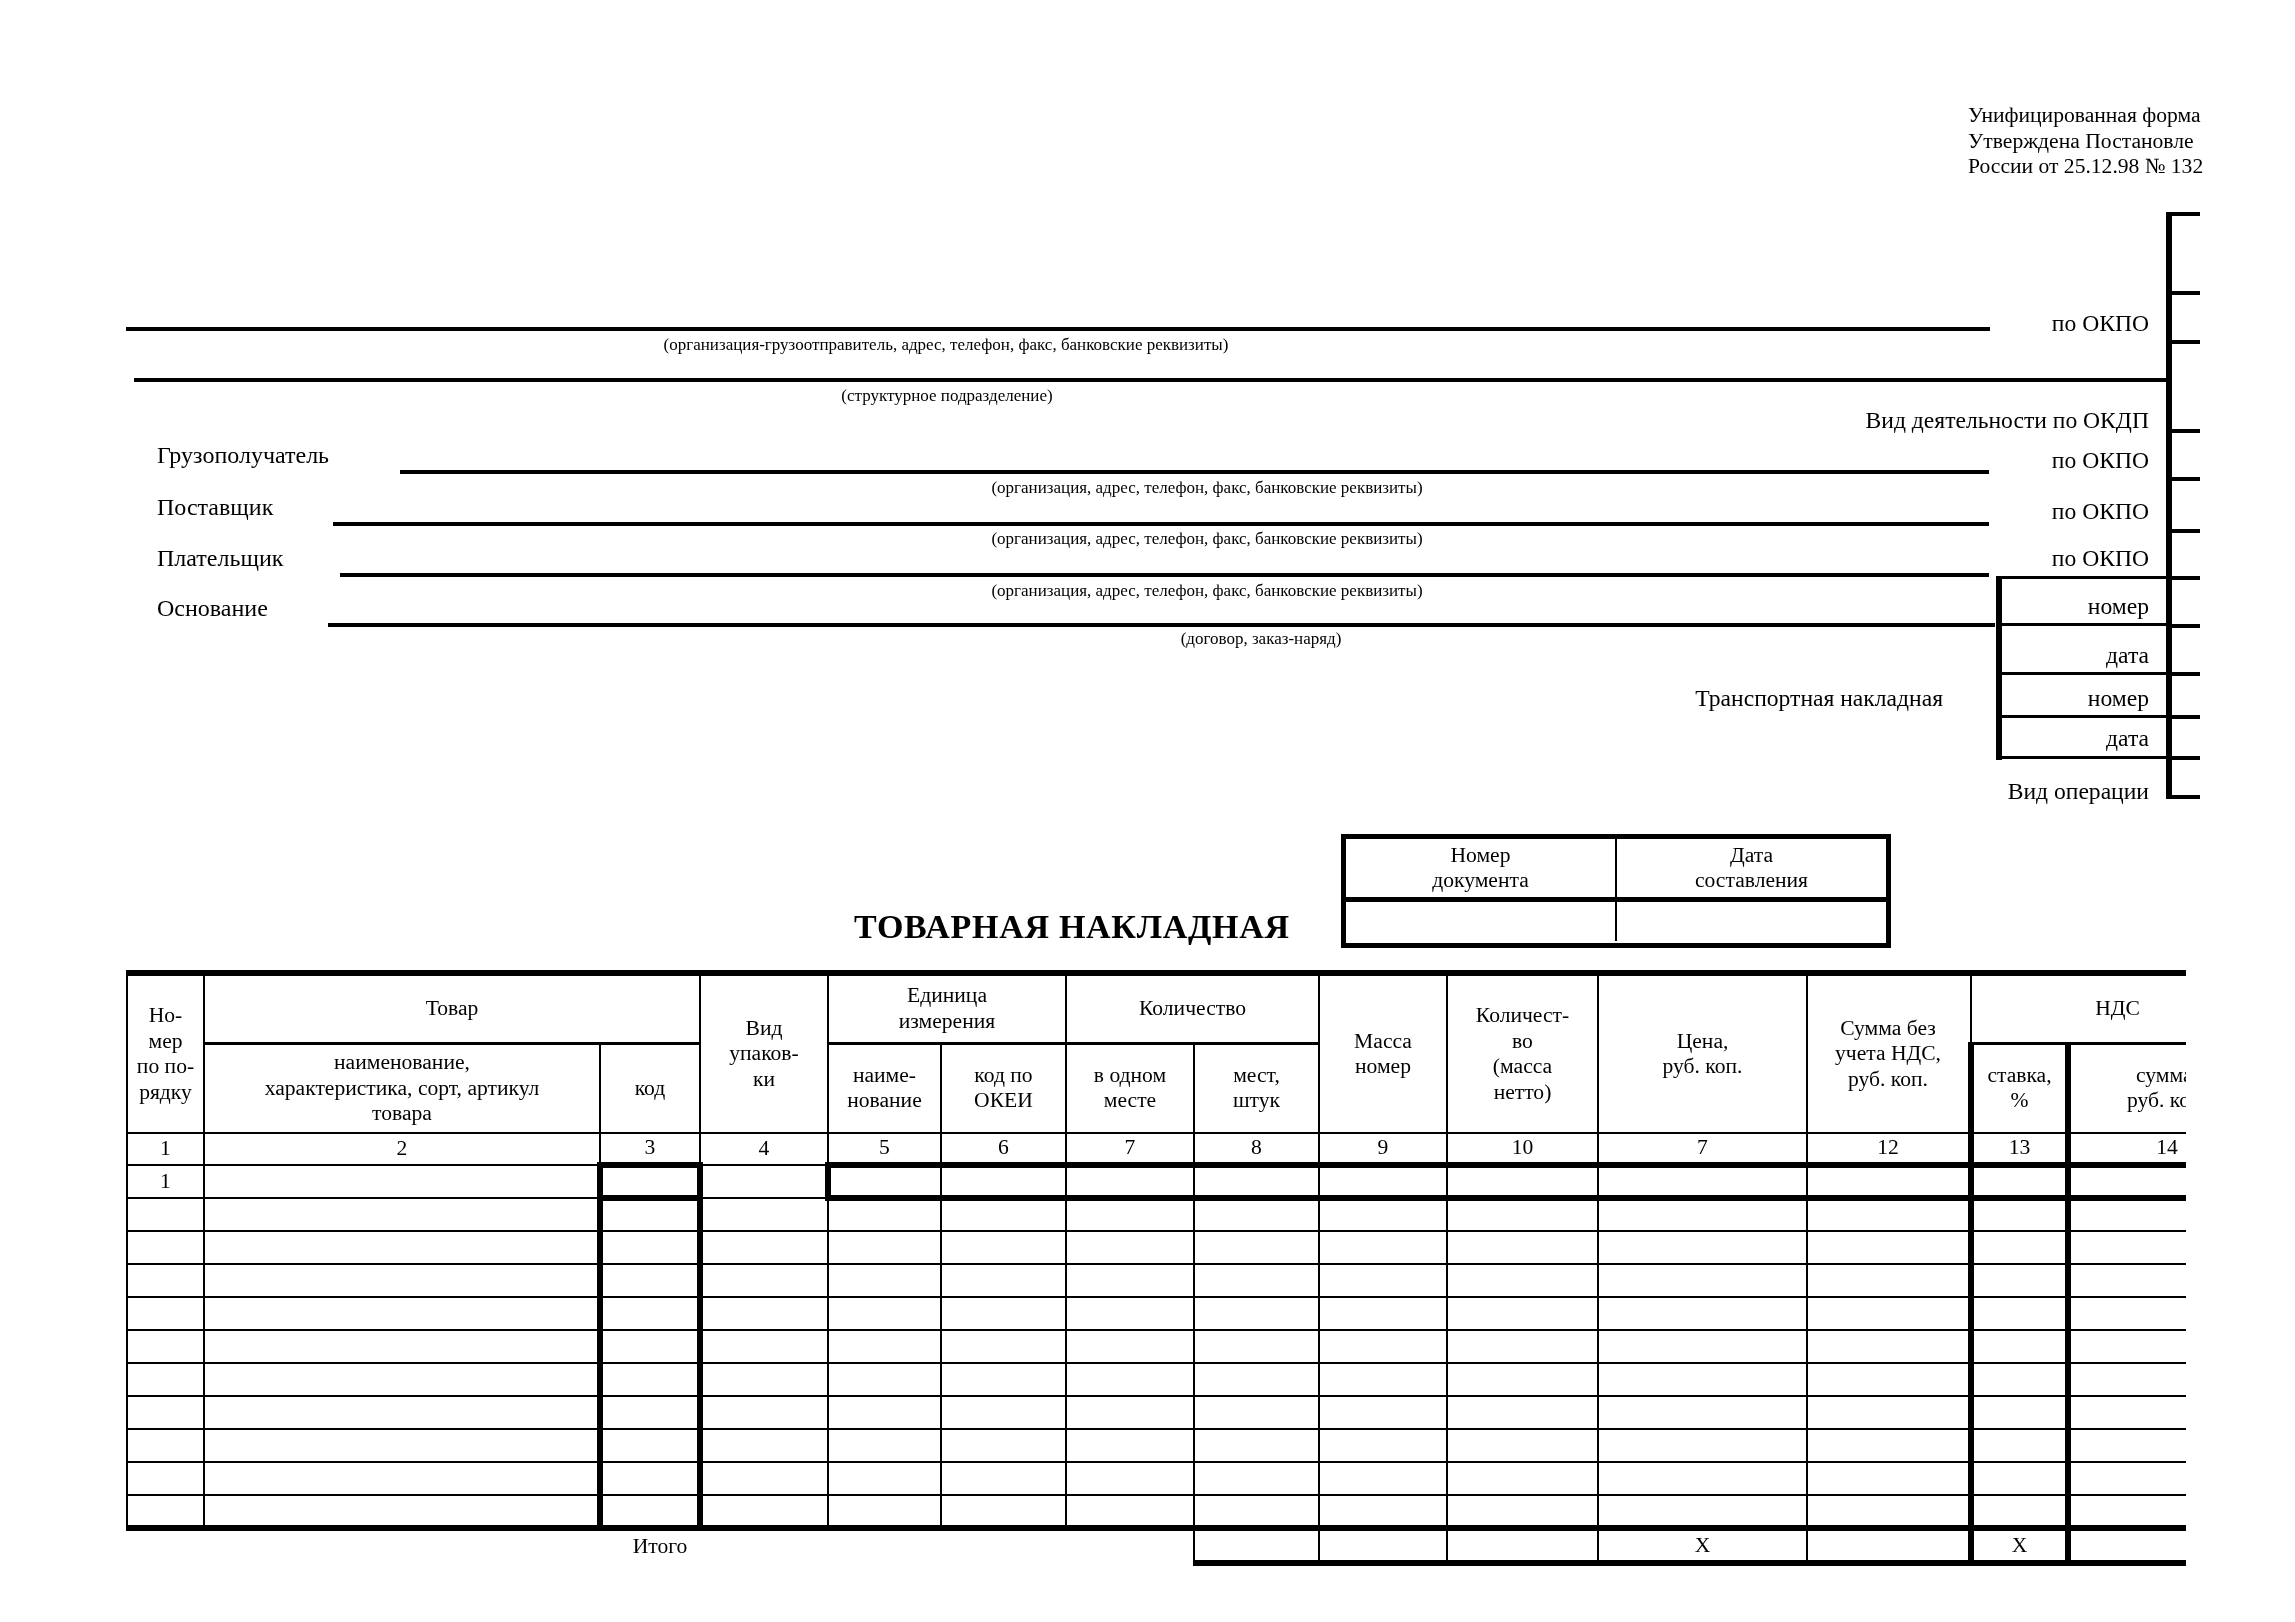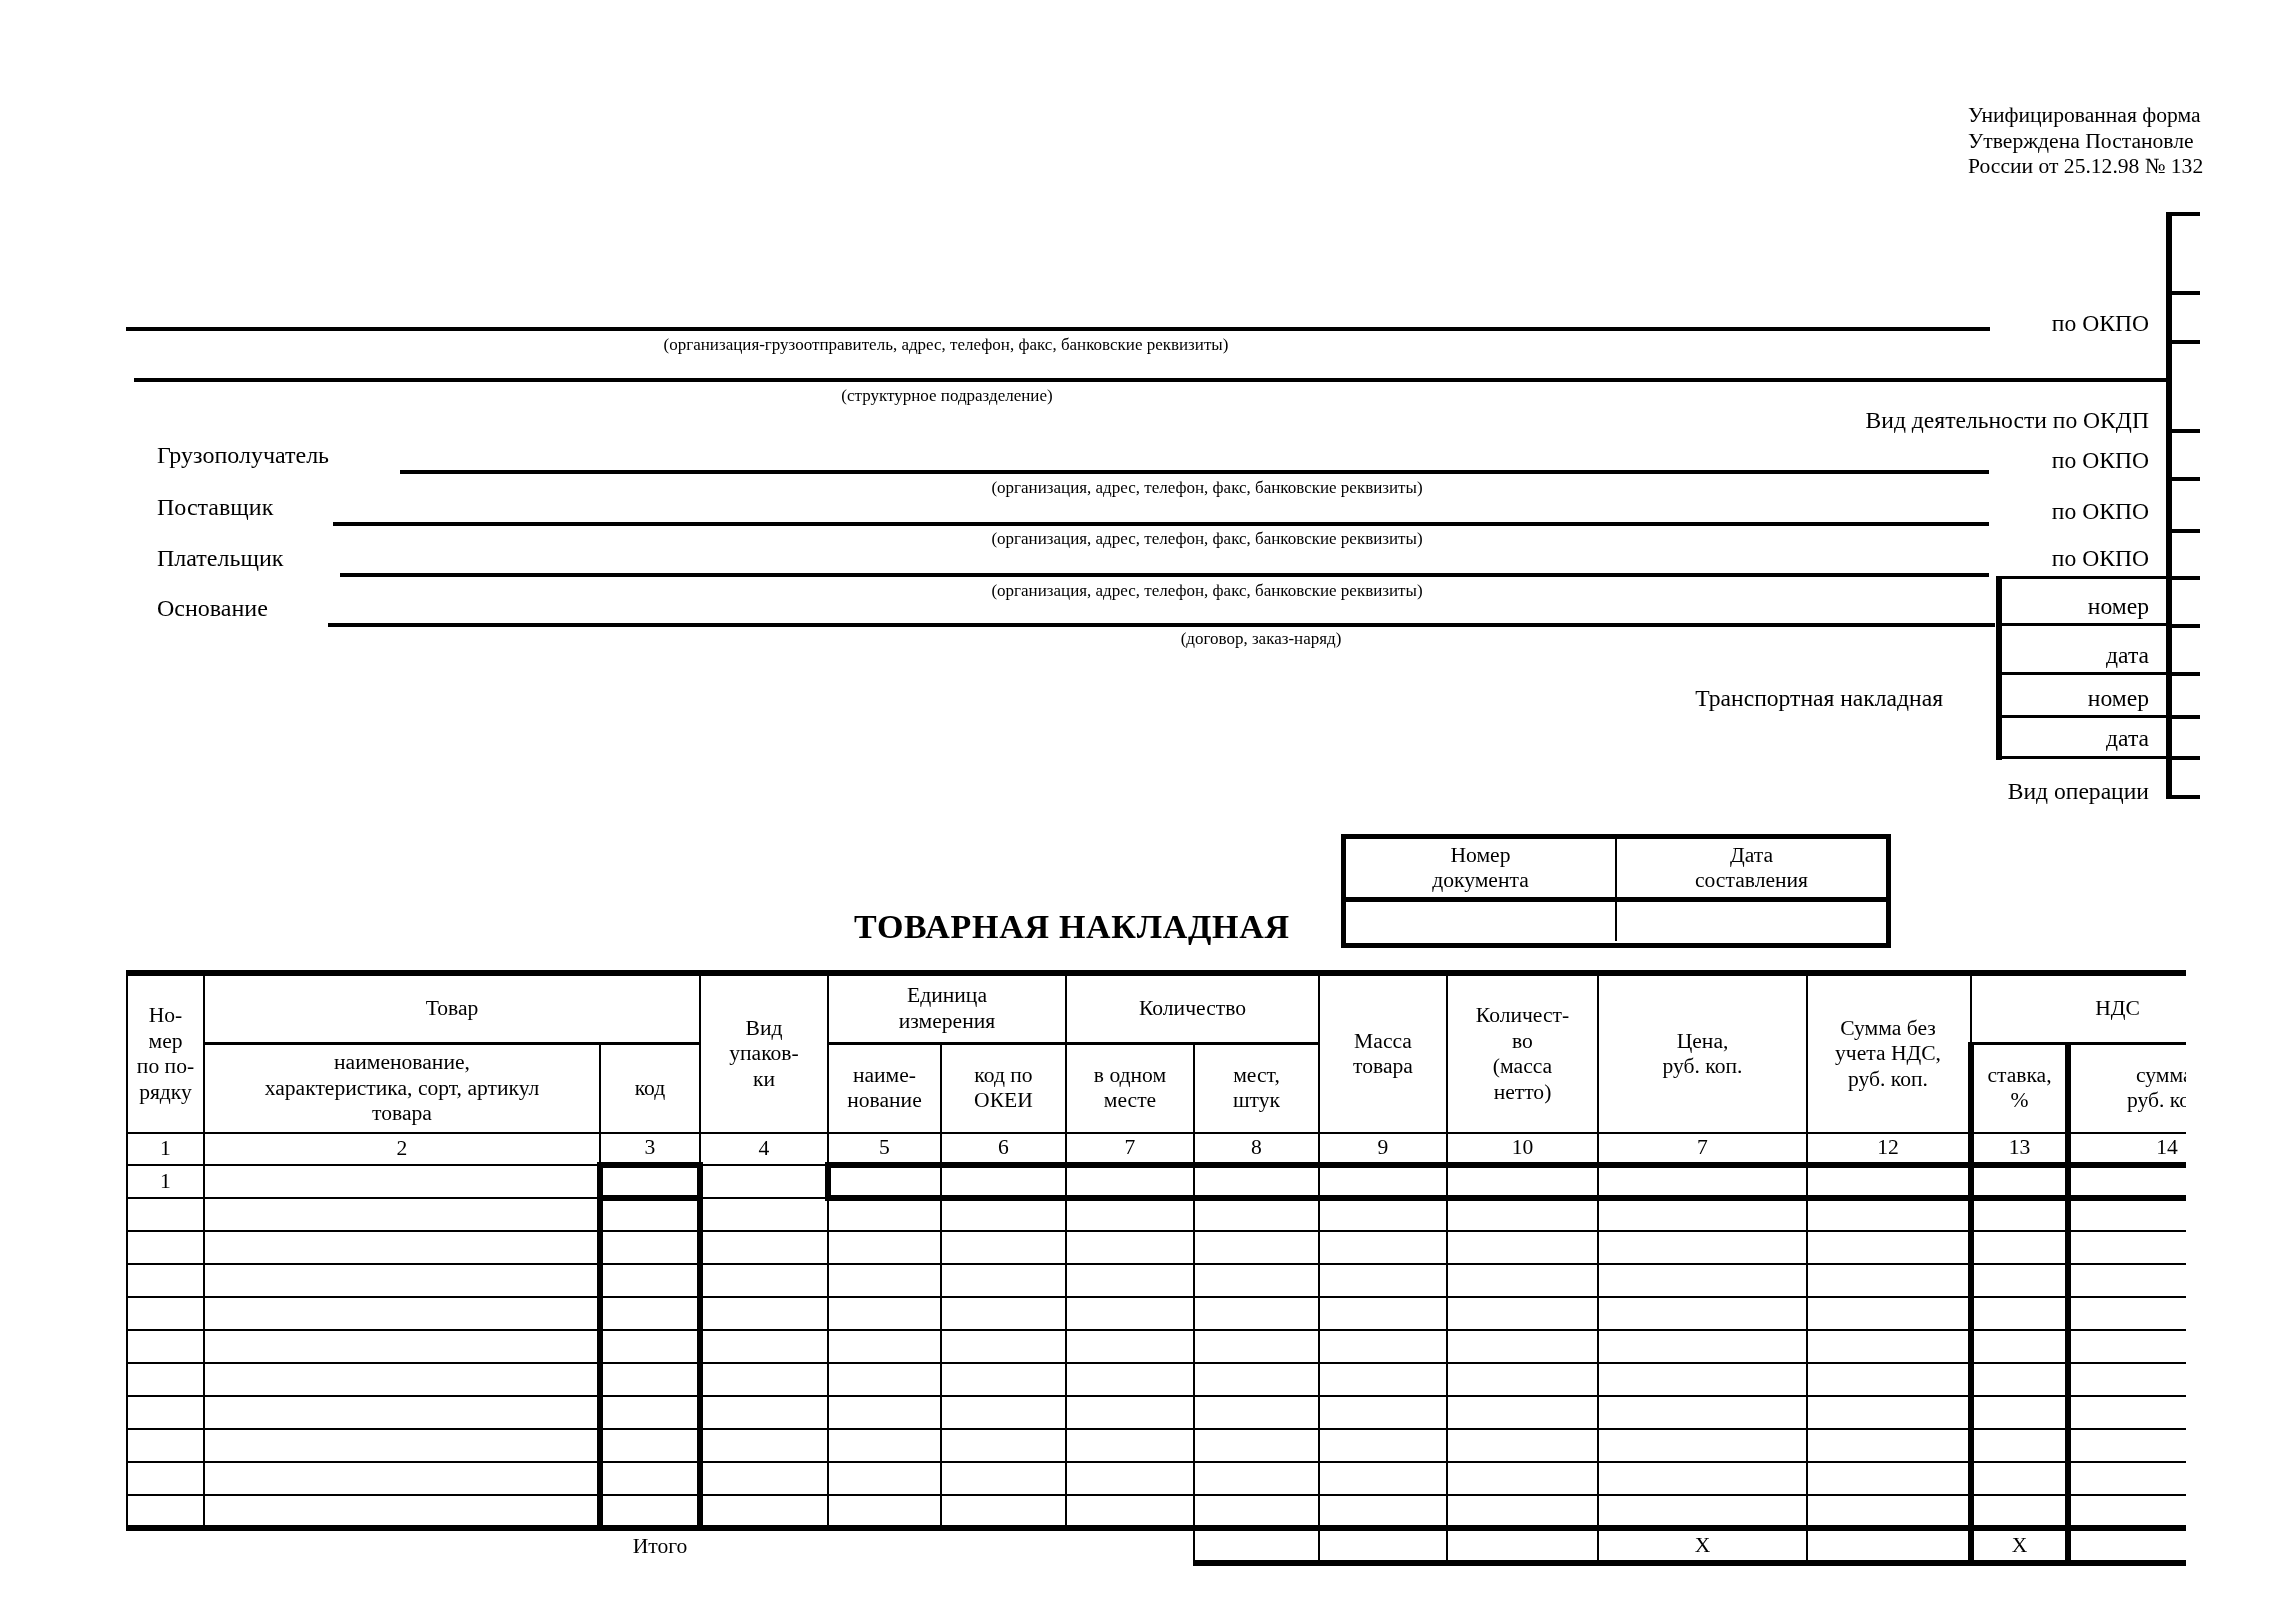--- a/index.html
+++ b/index.html
@@ -141,21 +141,21 @@
 по по-
 рядку</td>
           <td colspan="2" class="tthick gdiv">Товар</td>
           <td rowspan="2" class="tthick">Вид
 упаков-
 ки</td>
           <td colspan="2" class="tthick gdiv">Единица
 измерения</td>
           <td colspan="2" class="tthick gdiv">Количество</td>
           <td rowspan="2" class="tthick">Масса
-товара</td>
+номер</td>
           <td rowspan="2" class="tthick">Количест-
 во
 (масса
 нетто)</td>
           <td rowspan="2" class="tthick">Цена,
 руб. коп.</td>
           <td rowspan="2" class="tthick">Сумма без
 учета НДС,
 руб. коп.</td>
           <td colspan="2" class="tthick gdiv">НДС</td>

